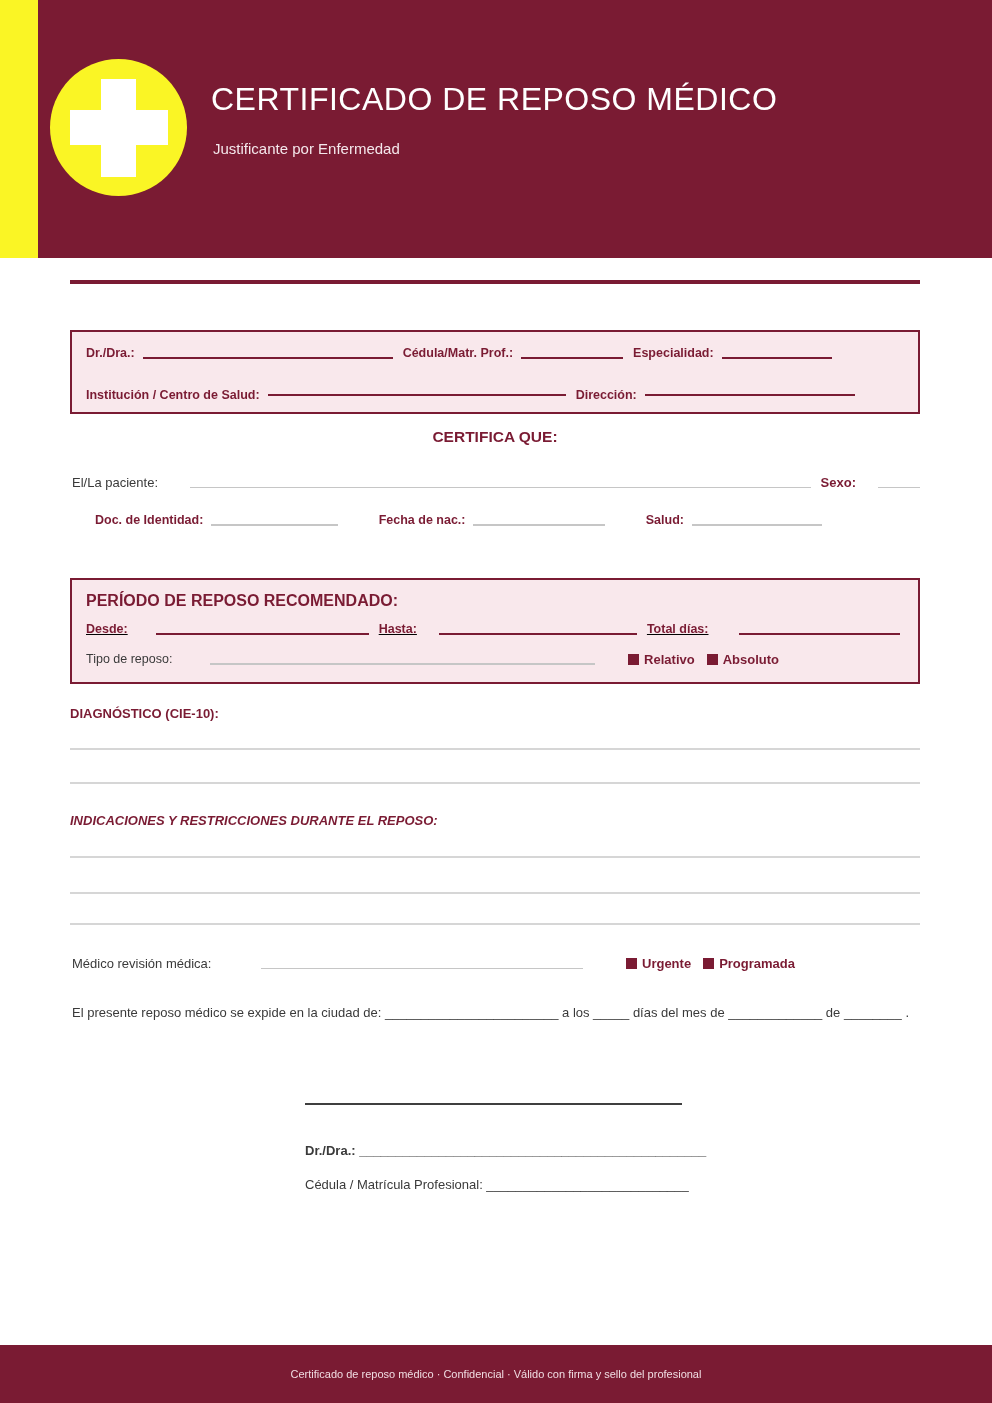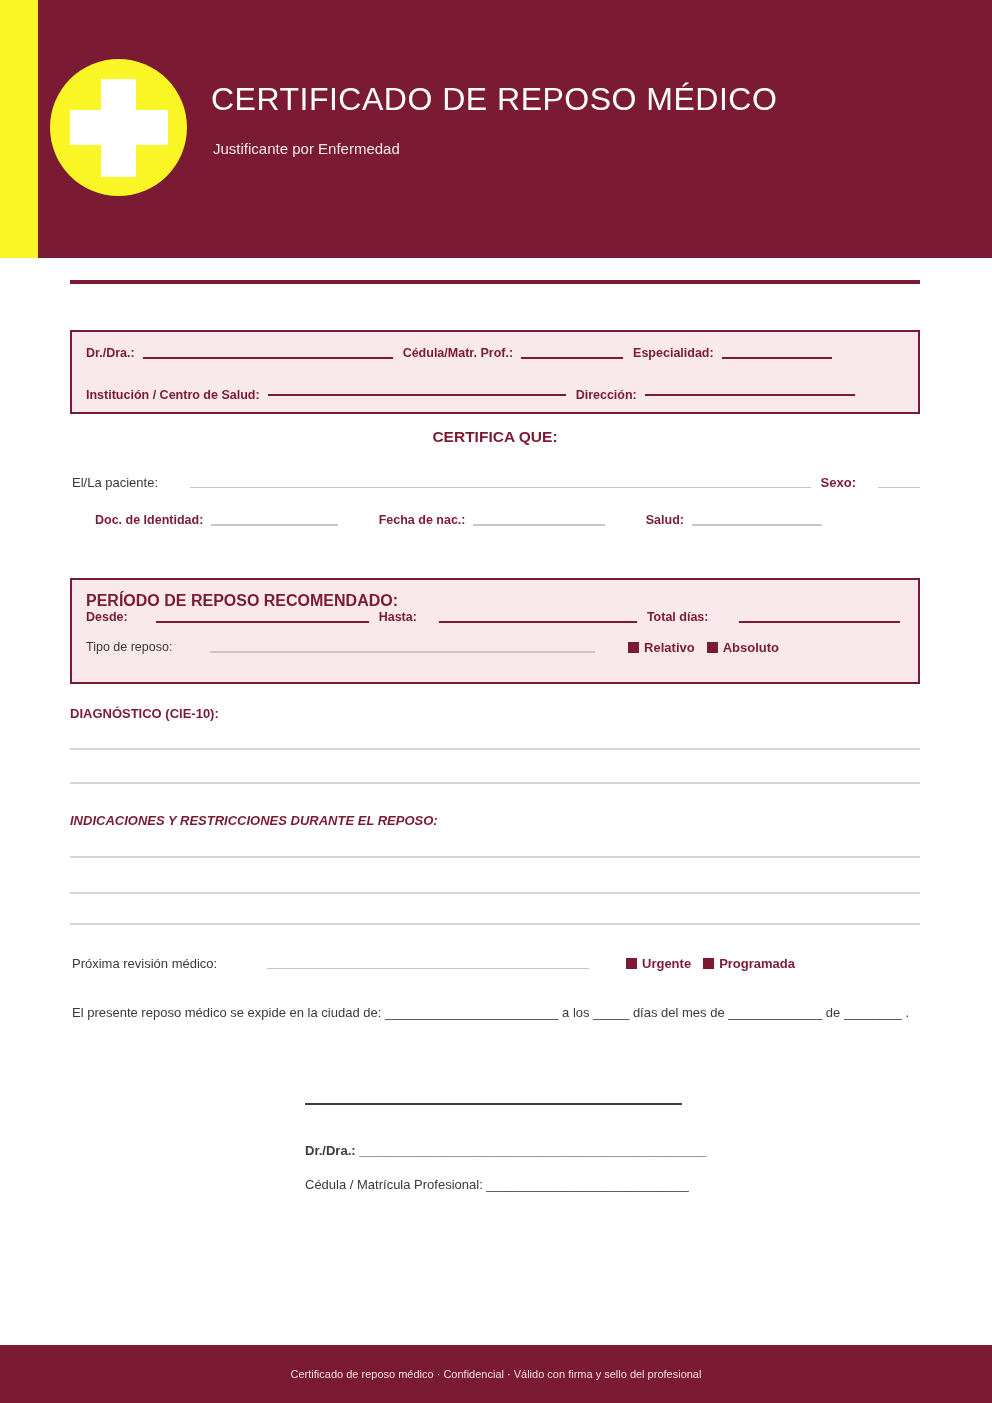--- a/index.html
+++ b/index.html
@@ -40,21 +40,21 @@
   .certifica{position:absolute;left:70px;top:428px;width:850px;text-align:center;color:var(--maroon);font-weight:bold;font-size:15.5px;}
 
   
   .patient-row{position:absolute;left:72px;top:476px;width:848px;}
   .idrow{position:absolute;left:95px;top:514px;width:727px;justify-content:space-between;}
   .idrow .grp{display:flex;align-items:flex-end;}
 
   
   .period-box{position:absolute;left:70px;top:578px;width:850px;height:106px;background:var(--pink);border:2px solid var(--maroon);padding:12px 14px 0 14px;}
   .period-heading{color:var(--maroon);font-weight:bold;font-size:16px;}
-  .period-box .row1{margin-top:1px;}
+  .period-box .row1{margin-top:13px;text-decoration:underline;}
   .period-box .row2{margin-top:15px;}
 
   .chkgrp{display:flex;align-items:flex-end;margin-left:auto;margin-right:125px;gap:12px;padding-left:6px;}
   .chk{display:flex;align-items:center;gap:5px;}
   .chkbox{display:inline-block;width:11px;height:11px;background:var(--maroon);}
   .chklbl{color:var(--maroon);font-weight:bold;font-size:13px;white-space:nowrap;}
 
   
   .sec-heading{position:absolute;left:70px;color:var(--maroon);font-weight:bold;font-size:13px;white-space:nowrap;}
   .rline{position:absolute;left:70px;width:850px;height:2px;background:var(--ruleline);}
@@ -164,21 +164,21 @@
   <div class="sec-heading" style="top:706px;">DIAGNÓSTICO (CIE-10):</div>
   <div class="rline" style="top:748px;"></div>
   <div class="rline" style="top:782px;"></div>
 
   <div class="sec-heading" style="top:813px;font-style:italic;">INDICACIONES Y RESTRICCIONES DURANTE EL REPOSO:</div>
   <div class="rline" style="top:856px;"></div>
   <div class="rline" style="top:892px;"></div>
   <div class="rline" style="top:923px;"></div>
 
   <div class="row review-row">
-    <span class="dlabel">Próxima revisión médico:</span>
+    <span class="dlabel">Médico revisión médica:</span>
     <span class="gline" style="width:322px;margin-left:50px;"></span>
     <span class="chkgrp" style="align-self:center;">
       <span class="chk">
         <span class="chkbox"></span>
         <span class="chklbl">Urgente</span>
       </span>
       <span class="chk">
         <span class="chkbox"></span>
         <span class="chklbl">Programada</span>
       </span>

